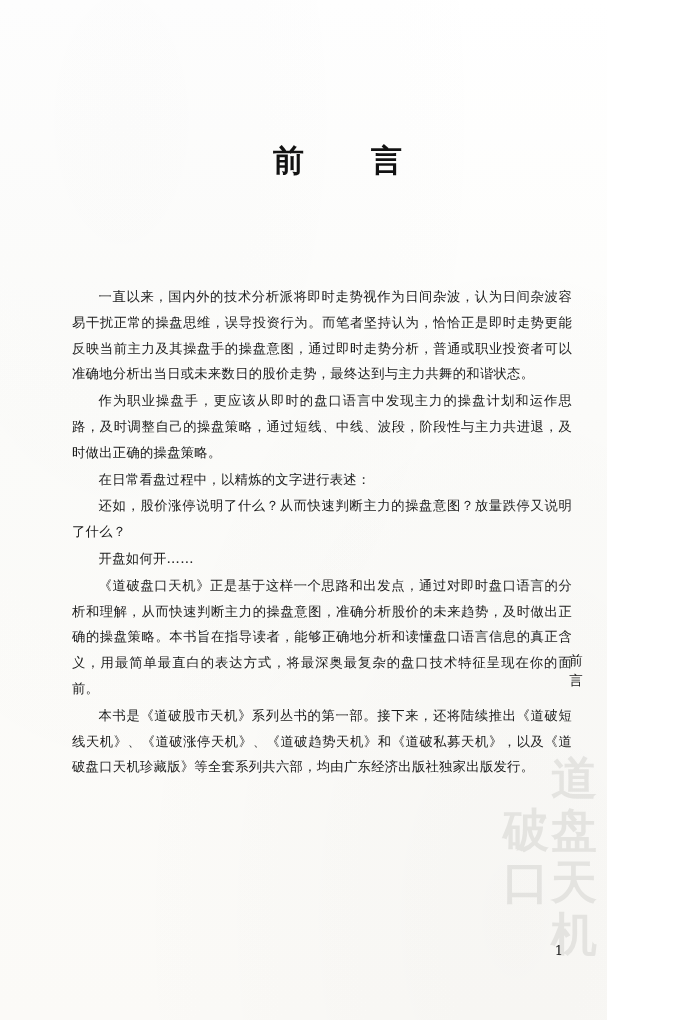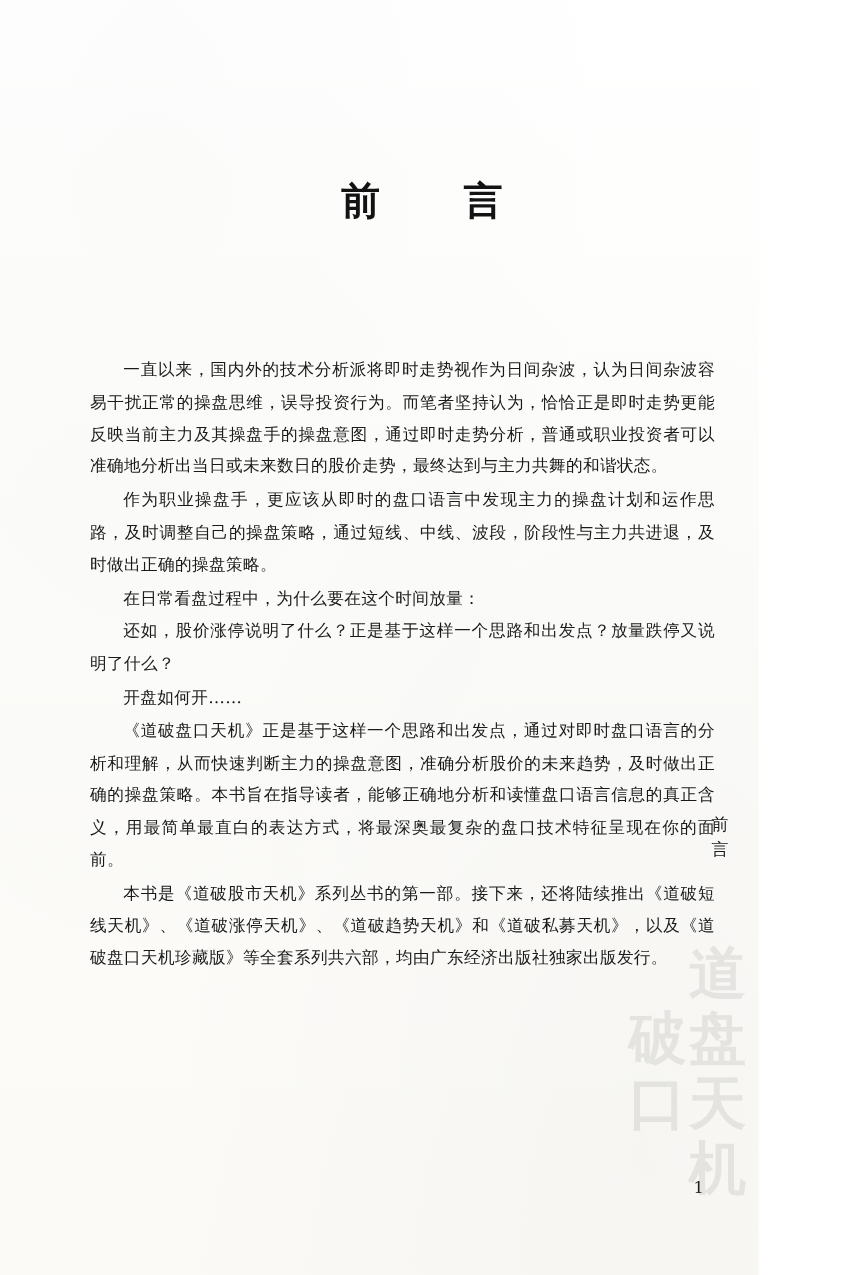--- a/index.html
+++ b/index.html
@@ -110,22 +110,22 @@
 <body>
 
 <div class="page">
   <div class="paper-tint"></div>
 
   <div class="title">前　言</div>
 
   <div class="body-block">
     <p class="para">一直以来，国内外的技术分析派将即时走势视作为日间杂波，认为日间杂波容易干扰正常的操盘思维，误导投资行为。而笔者坚持认为，恰恰正是即时走势更能反映当前主力及其操盘手的操盘意图，通过即时走势分析，普通或职业投资者可以准确地分析出当日或未来数日的股价走势，最终达到与主力共舞的和谐状态。</p>
     <p class="para">作为职业操盘手，更应该从即时的盘口语言中发现主力的操盘计划和运作思路，及时调整自己的操盘策略，通过短线、中线、波段，阶段性与主力共进退，及时做出正确的操盘策略。</p>
-    <p class="para">在日常看盘过程中，为什么要在这个时间放量：</p>
-    <p class="para">还如，股价涨停说明了什么？正是基于这样一个思路和出发点？放量跌停又说明了什么？</p>
+    <p class="para">在日常看盘过程中，以精炼的文字进行表述：</p>
+    <p class="para">还如，股价涨停说明了什么？从而快速判断主力的操盘意图？放量跌停又说明了什么？</p>
     <p class="para">开盘如何开……</p>
     <p class="para">《道破盘口天机》正是基于这样一个思路和出发点，通过对即时盘口语言的分析和理解，从而快速判断主力的操盘意图，准确分析股价的未来趋势，及时做出正确的操盘策略。本书旨在指导读者，能够正确地分析和读懂盘口语言信息的真正含义，用最简单最直白的表达方式，将最深奥最复杂的盘口技术特征呈现在你的面前。</p>
     <p class="para">本书是《道破股市天机》系列丛书的第一部。接下来，还将陆续推出《道破短线天机》、《道破涨停天机》、《道破趋势天机》和《道破私募天机》，以及《道破盘口天机珍藏版》等全套系列共六部，均由广东经济出版社独家出版发行。</p>
   </div>
 
   <div class="running-head">
     <span>前</span>
     <span>言</span>
   </div>
 

